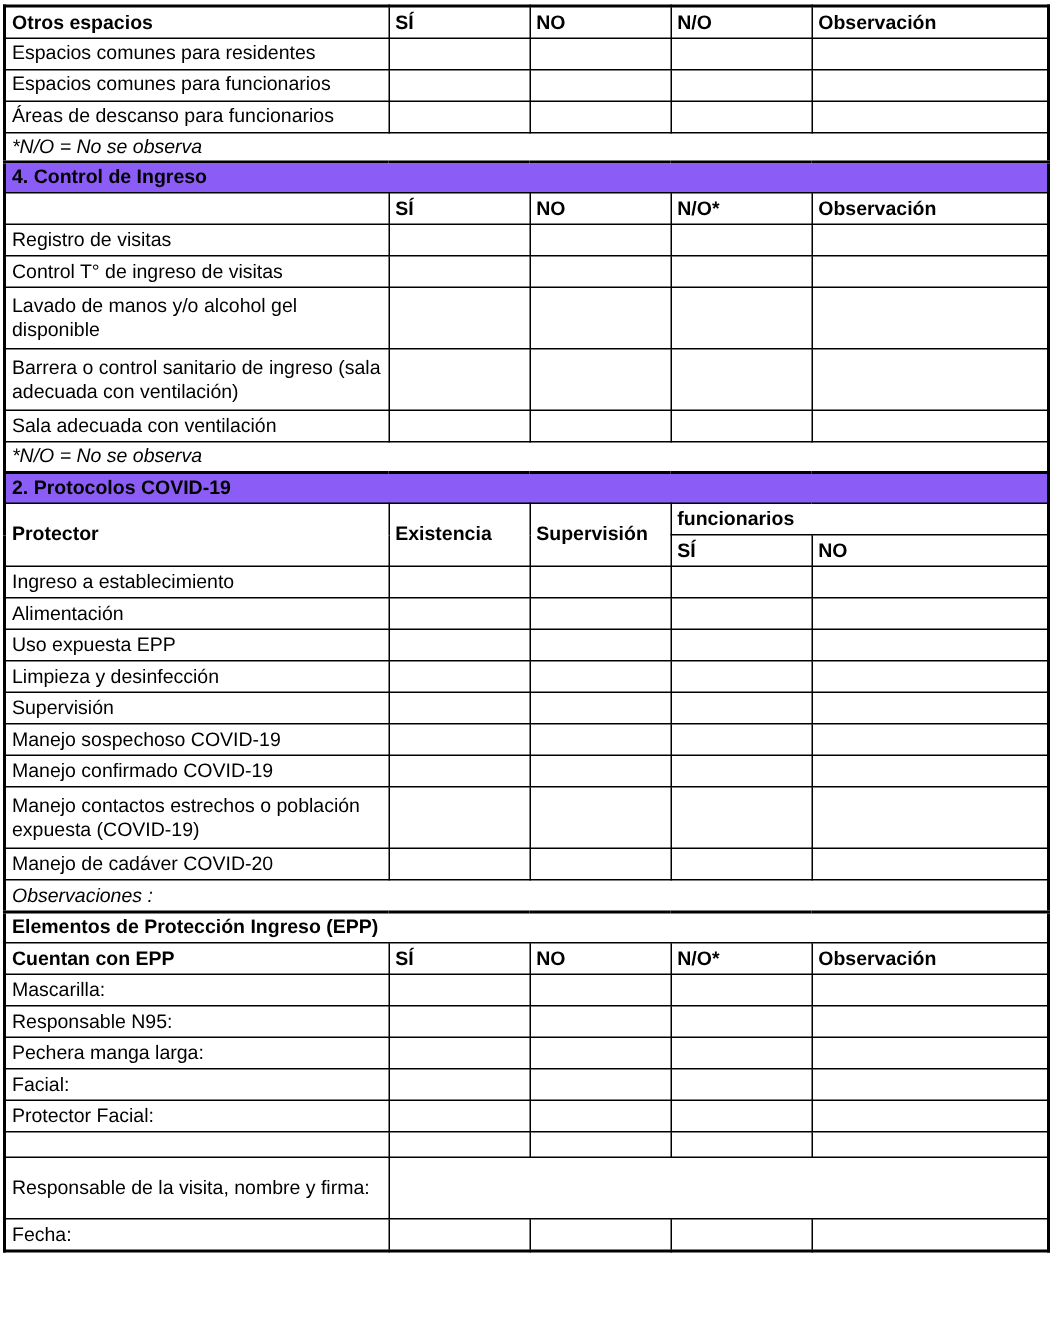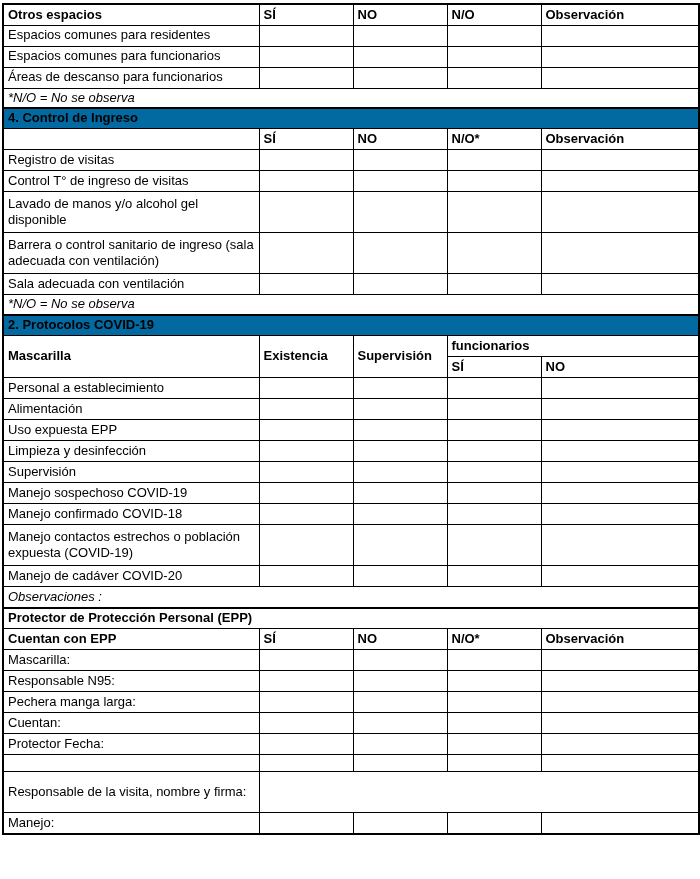--- a/index.html
+++ b/index.html
@@ -23,21 +23,21 @@
     height: 21px;
     vertical-align: middle;
     line-height: 1.25;
     overflow: hidden;
   }
   tr.tall td { height: 41px; }
   tr.short td { height: 17px; margin-top: 40px; }
   .b { font-weight: bold; }
   .i { font-style: italic; }
   .ctr { text-align: left; }
-  .gray { background: #0369a1; }
+  .gray { background: #8b5cf6; }
   .tt td { border-top: 2px solid #000000; }
 </style>
 </head>
 <body>
 
 <div class="page">
 <table class="form">
 <colgroup>
   <col style="width:256px">
         <col style="width:94px">
@@ -125,31 +125,31 @@
     <td></td>
   </tr>
   <tr class="short">
     <td colspan="5" class="i">*N/O = No se observa</td>
   </tr>
 
   <tr class="tt">
     <td colspan="5" class="b ctr gray">2. Protocolos COVID-19</td>
   </tr>
   <tr>
-    <td rowspan="2" class="b ctr">Mascarilla</td>
+    <td rowspan="2" class="b ctr">Protector</td>
     <td rowspan="2" class="b ctr">Existencia</td>
     <td rowspan="2" class="b ctr">Supervisión</td>
     <td colspan="2" class="b ctr">funcionarios</td>
   </tr>
   <tr>
     <td class="b ctr">SÍ</td>
     <td class="b ctr">NO</td>
   </tr>
   <tr>
-    <td>Personal a establecimiento</td>
+    <td>Ingreso a establecimiento</td>
     <td></td>
     <td></td>
     <td></td>
     <td></td>
   </tr>
   <tr>
     <td>Alimentación</td>
     <td></td>
     <td></td>
     <td></td>
@@ -177,21 +177,21 @@
     <td></td>
   </tr>
   <tr>
     <td>Manejo sospechoso COVID-19</td>
     <td></td>
     <td></td>
     <td></td>
     <td></td>
   </tr>
   <tr>
-    <td>Manejo confirmado COVID-18</td>
+    <td>Manejo confirmado COVID-19</td>
     <td></td>
     <td></td>
     <td></td>
     <td></td>
   </tr>
   <tr class="tall">
     <td>Manejo contactos estrechos o población expuesta (COVID-19)</td>
     <td></td>
     <td></td>
     <td></td>
@@ -202,21 +202,21 @@
     <td></td>
     <td></td>
     <td></td>
     <td></td>
   </tr>
   <tr>
     <td colspan="5" class="i">Observaciones :</td>
   </tr>
 
   <tr class="tt">
-    <td colspan="5" class="b ctr">Protector de Protección Personal (EPP)</td>
+    <td colspan="5" class="b ctr">Elementos de Protección Ingreso (EPP)</td>
   </tr>
   <tr>
     <td class="b">Cuentan con EPP</td>
     <td class="b ctr">SÍ</td>
     <td class="b ctr">NO</td>
     <td class="b ctr">N/O*</td>
     <td class="b ctr">Observación</td>
   </tr>
   <tr>
     <td>Mascarilla:</td>
@@ -233,47 +233,47 @@
     <td></td>
   </tr>
   <tr>
     <td>Pechera manga larga:</td>
     <td></td>
     <td></td>
     <td></td>
     <td></td>
   </tr>
   <tr>
-    <td>Cuentan:</td>
-    <td></td>
-    <td></td>
-    <td></td>
-    <td></td>
-  </tr>
-  <tr>
-    <td>Protector Fecha:</td>
+    <td>Facial:</td>
+    <td></td>
+    <td></td>
+    <td></td>
+    <td></td>
+  </tr>
+  <tr>
+    <td>Protector Facial:</td>
     <td></td>
     <td></td>
     <td></td>
     <td></td>
   </tr>
 
   <tr class="short">
     <td></td>
     <td></td>
     <td></td>
     <td></td>
     <td></td>
   </tr>
   <tr class="tall">
     <td>Responsable de la visita, nombre y firma:</td>
     <td colspan="4"></td>
   </tr>
   <tr>
-    <td>Manejo:</td>
+    <td>Fecha:</td>
     <td></td>
     <td></td>
     <td></td>
     <td></td>
   </tr>
 
 </tbody>
 </table>
 </div>
 

